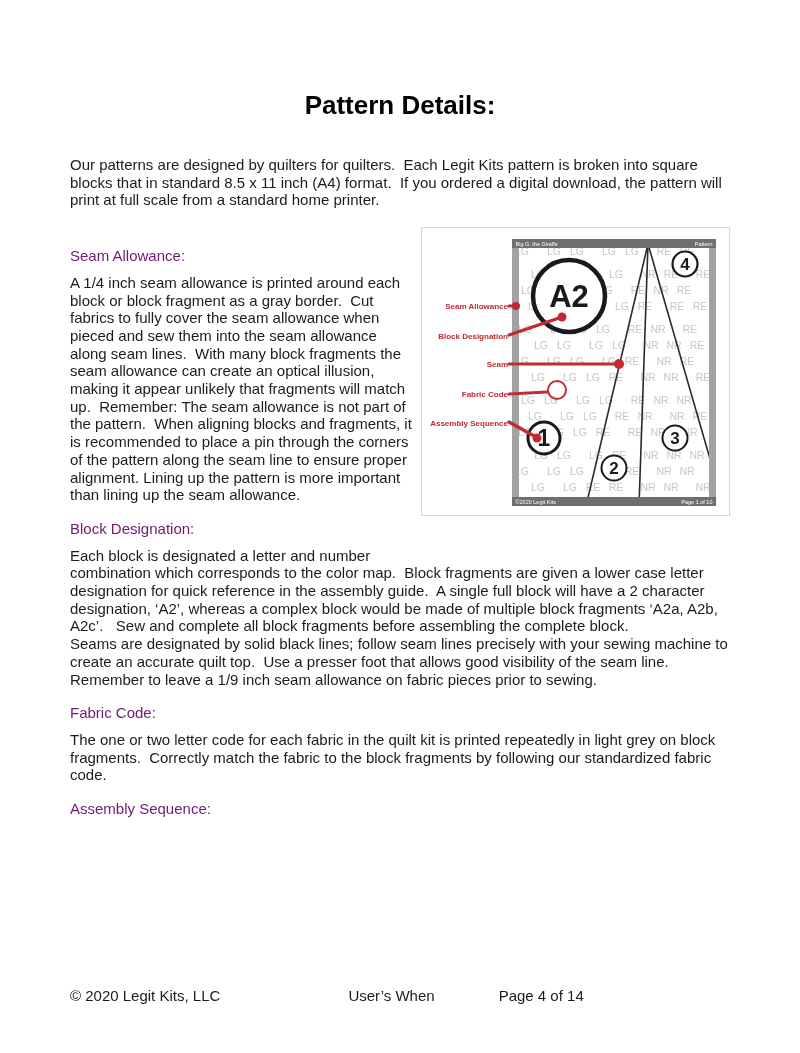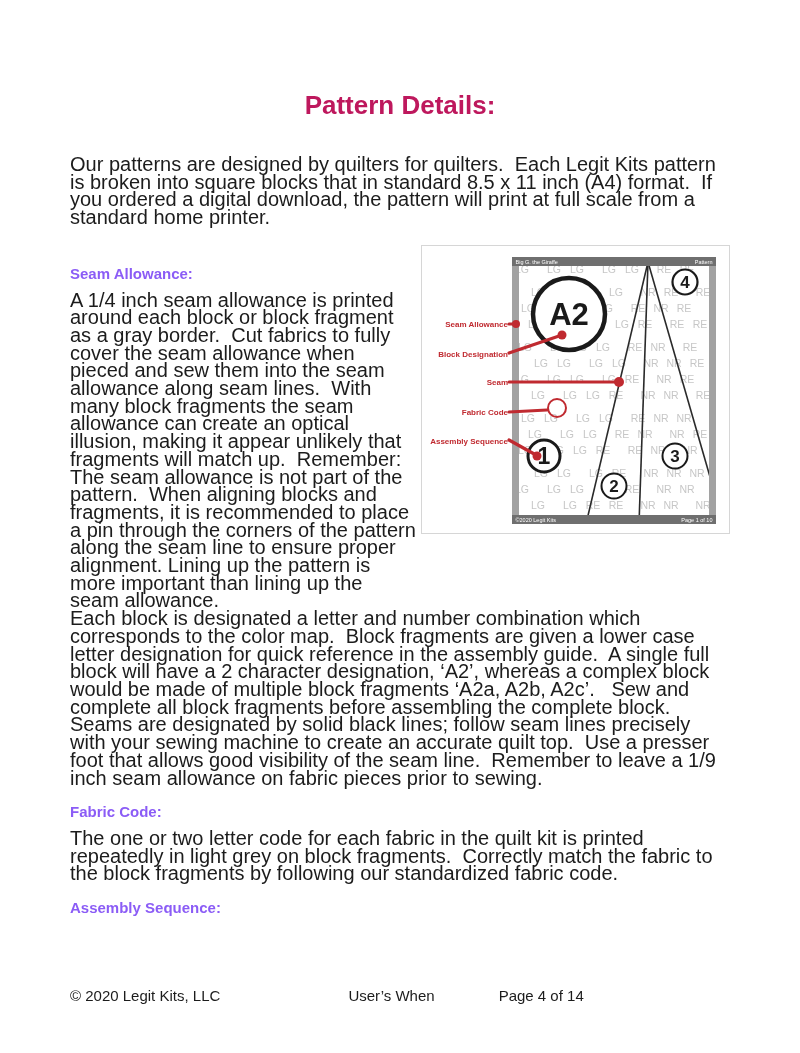--- a/index.html
+++ b/index.html
@@ -9,31 +9,31 @@
     background:#fff;
     font-family:"Liberation Sans",sans-serif;
     color:#1c1c1c;
     overflow:hidden;
   }
   .content{padding:0 70px;}
   h1.title{
     margin:0;padding-top:90px;
     text-align:center;
     font-size:26px;line-height:30px;font-weight:bold;
-    color:#be185d;
+    color:#000000;
   }
   p.body{
     margin:0;
-    font-size:20px;line-height:17.7px;
+    font-size:15px;line-height:17.7px;
     white-space:pre-wrap;
   }
   p.intro{margin:36px 0 38px;}
   h2.sec{
-    font-size:15px;line-height:17.7px;font-weight:bold;
-    margin:16px 0 9px;color:#8b5cf6;
+    font-size:15px;line-height:17.7px;font-weight:normal;
+    margin:16px 0 9px;color:#701a75;
   }
   .fig{
     float:right;
     width:309px;height:289px;
     margin:-20px 0 44px 5px;
     background:#fff;
     border:1px solid #d6d6d6;
     box-sizing:border-box;
   }
   .fig svg{display:block;}
@@ -199,20 +199,21 @@
             <text x="86" y="198" font-size="8" text-anchor="end" fill="#c02a30" font-weight="bold" font-family="&quot;Liberation Sans&quot;,sans-serif">Assembly Sequence</text>
             <line x1="87" y1="194" x2="114" y2="209" stroke="#c02a30" stroke-width="3.2" stroke-linecap="round"></line>
             <circle cx="115" cy="210" r="4.5" fill="#c02a30"></circle>
           </g>
         </svg>
     </div>
 
     <h2 class="sec">Seam Allowance:</h2>
     <p class="body">A 1/4 inch seam allowance is printed around each block or block fragment as a gray border.  Cut fabrics to fully cover the seam allowance when pieced and sew them into the seam allowance along seam lines.  With many block fragments the seam allowance can create an optical illusion, making it appear unlikely that fragments will match up.  Remember: The seam allowance is not part of the pattern.  When aligning blocks and fragments, it is recommended to place a pin through the corners of the pattern along the seam line to ensure proper alignment. Lining up the pattern is more important than lining up the seam allowance.</p>
 
+    <h2 class="sec">Block Designation:</h2>
     <p class="body">Each block is designated a letter and number combination which corresponds to the color map.  Block fragments are given a lower case letter designation for quick reference in the assembly guide.  A single full block will have a 2 character designation, ‘A2’, whereas a complex block would be made of multiple block fragments ‘A2a, A2b, A2c’.   Sew and complete all block fragments before assembling the complete block.</p>
 
     <p class="body">Seams are designated by solid black lines; follow seam lines precisely with your sewing machine to create an accurate quilt top.  Use a presser foot that allows good visibility of the seam line.  Remember to leave a 1/9 inch seam allowance on fabric pieces prior to sewing.</p>
 
     <h2 class="sec">Fabric Code:</h2>
     <p class="body">The one or two letter code for each fabric in the quilt kit is printed repeatedly in light grey on block fragments.  Correctly match the fabric to the block fragments by following our standardized fabric code.</p>
 
     <h2 class="sec">Assembly Sequence:</h2>
   </div>
 

